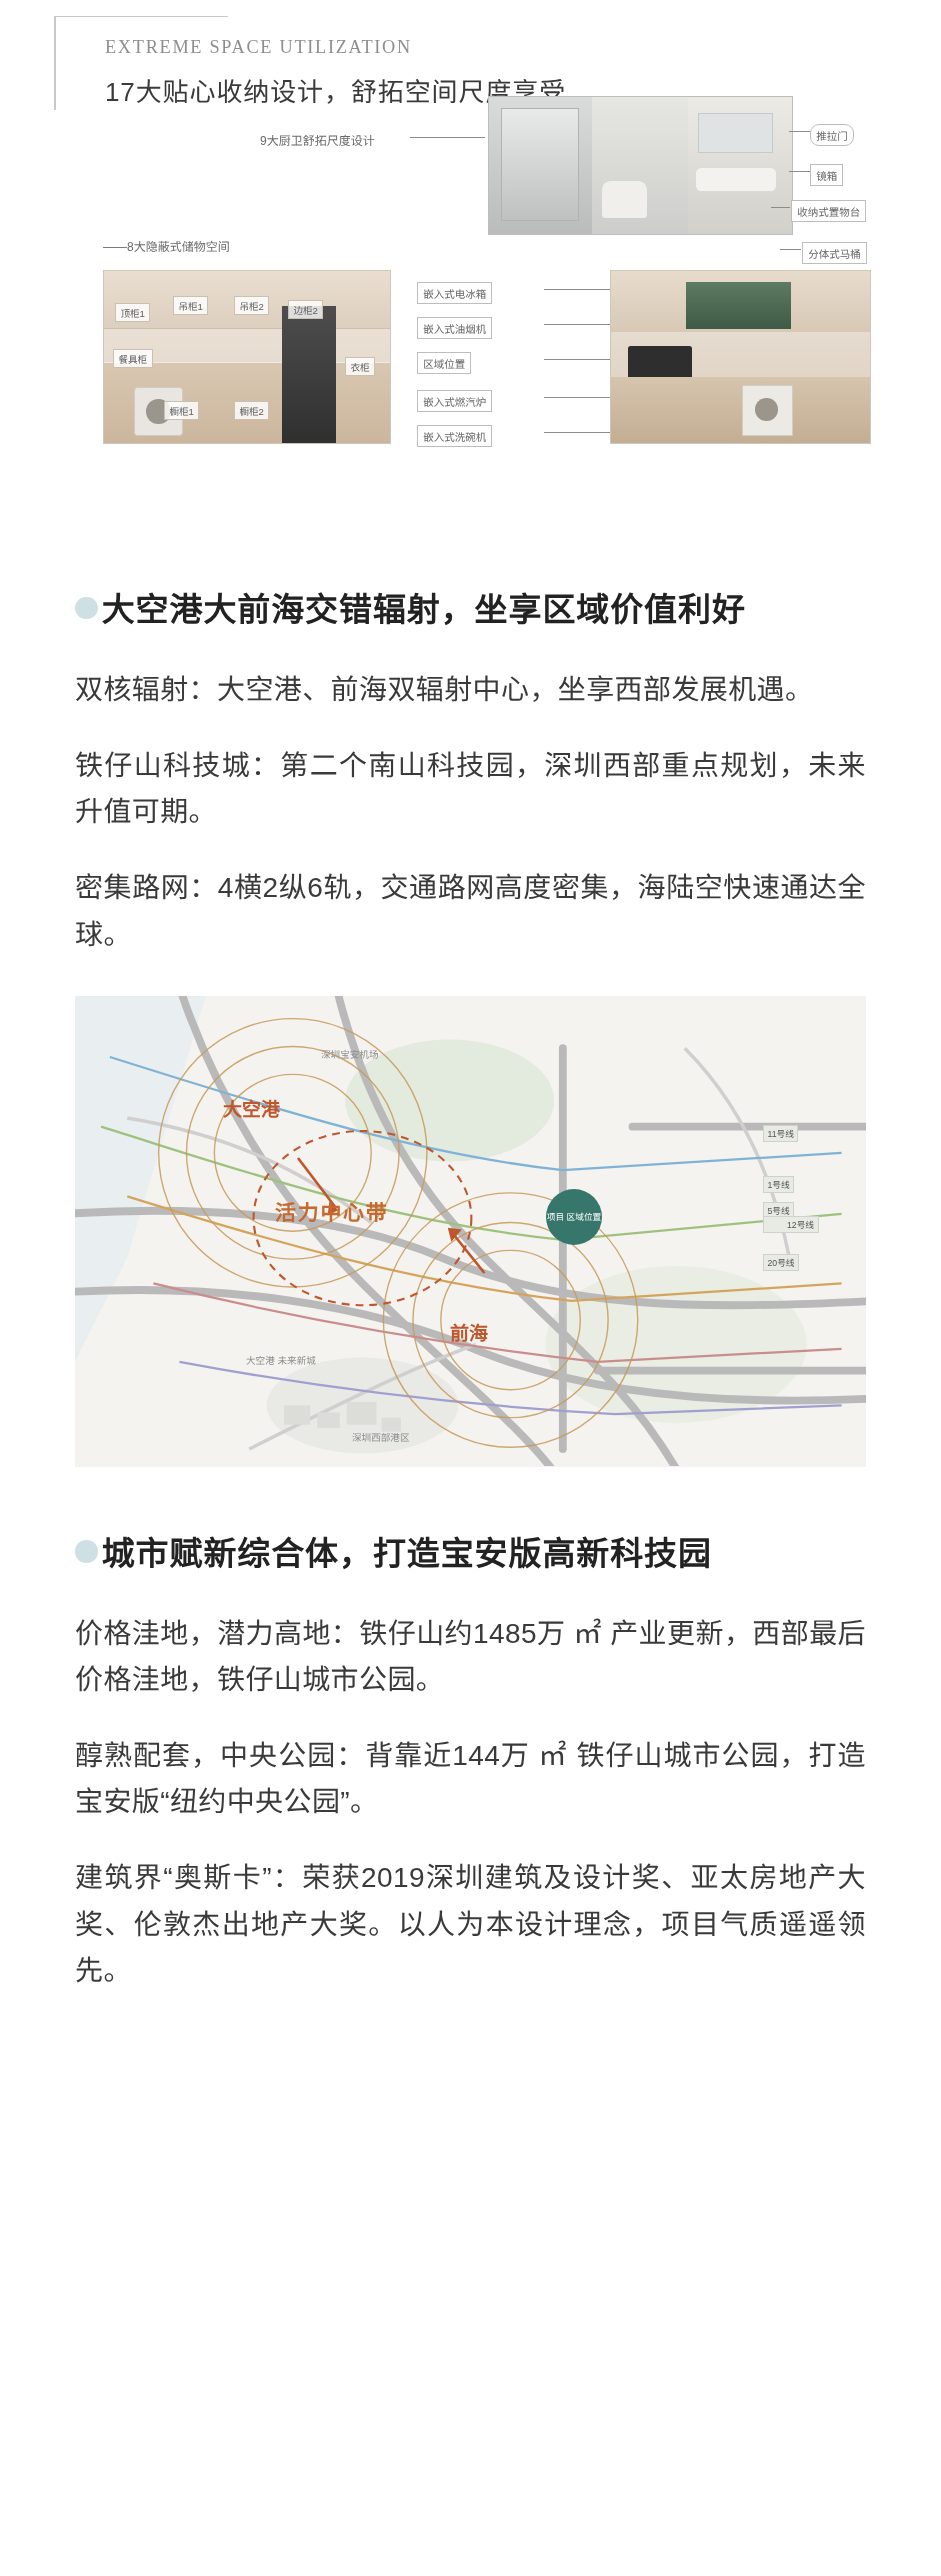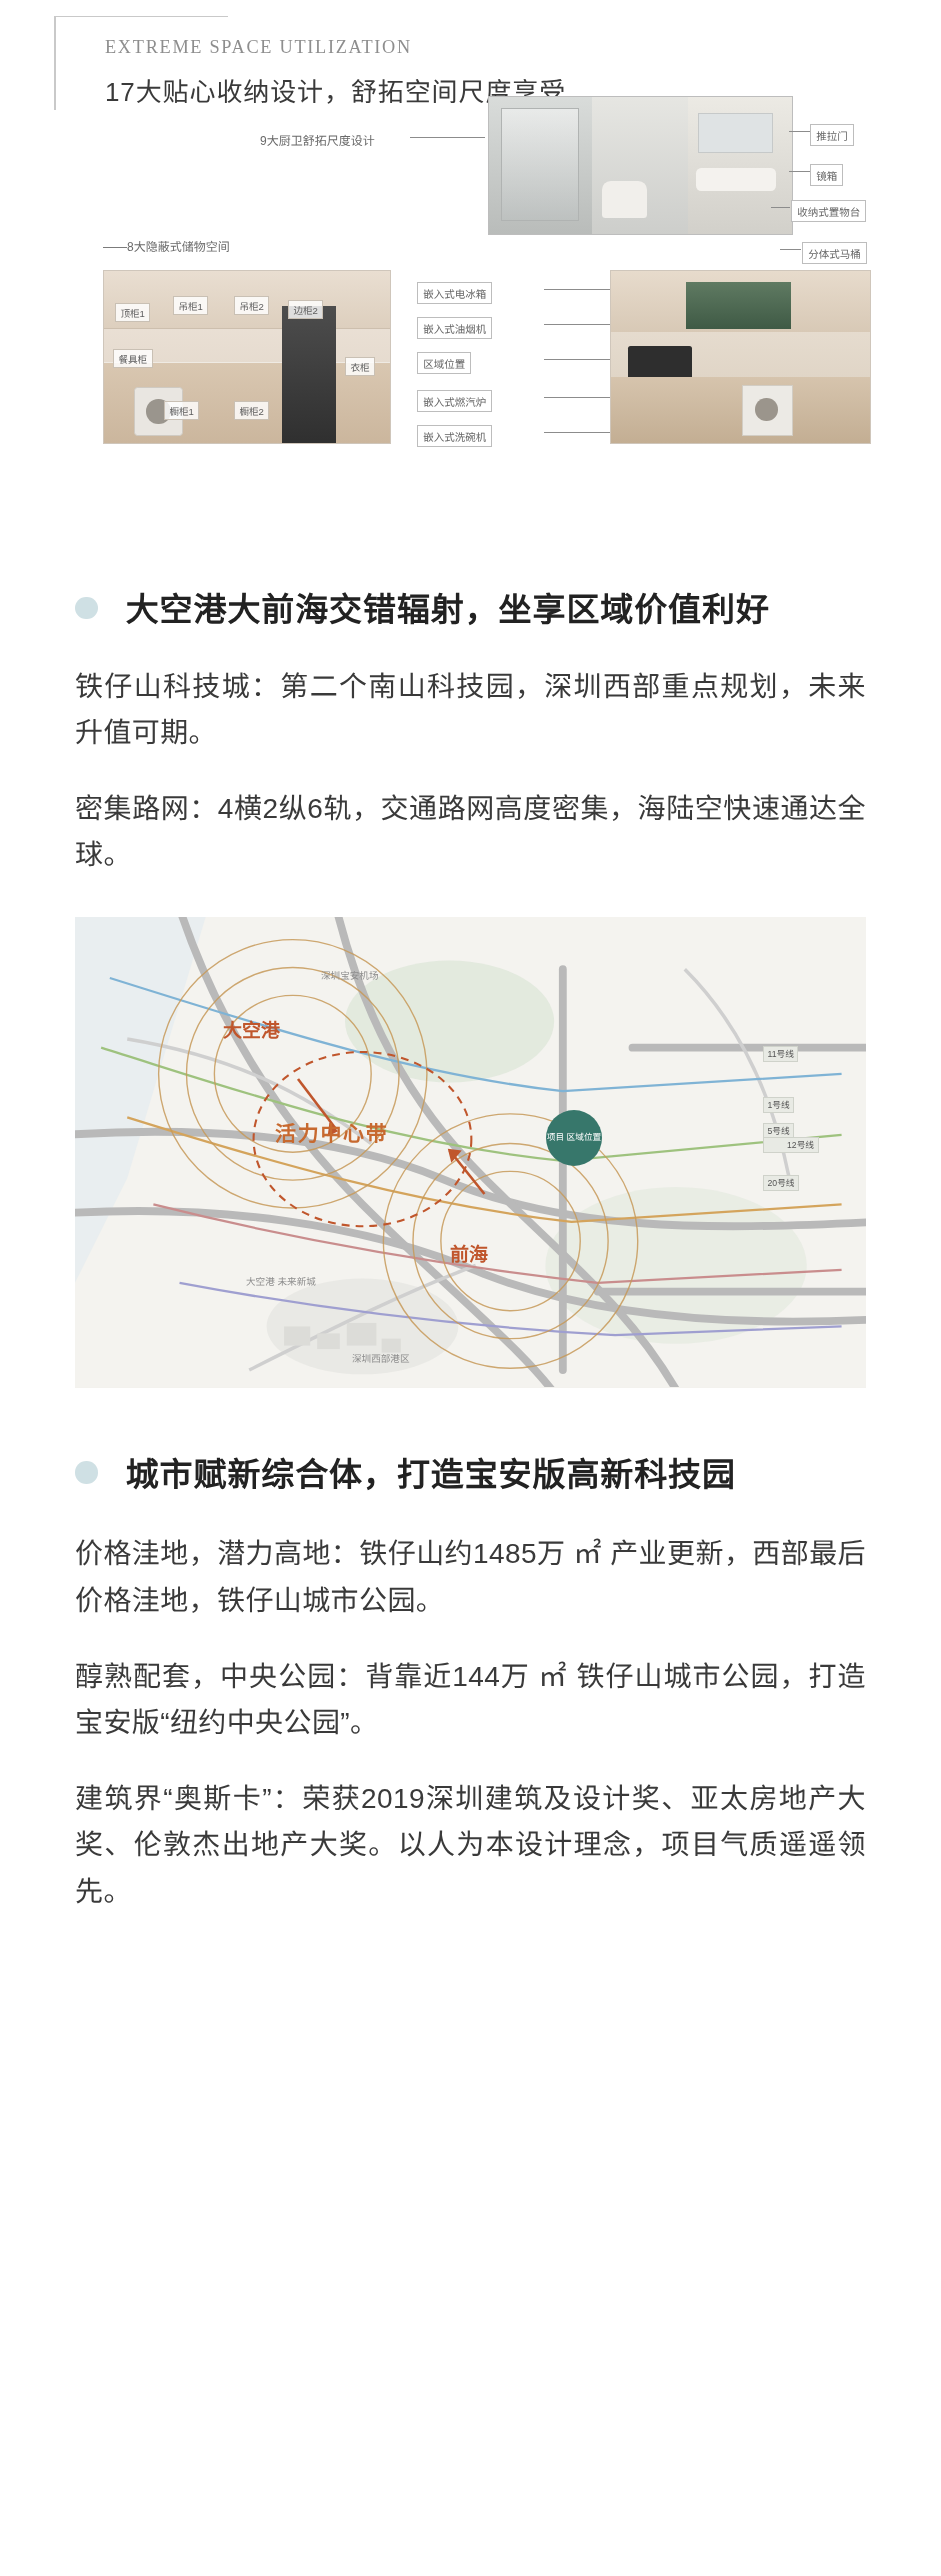--- a/index.html
+++ b/index.html
@@ -193,21 +193,21 @@
     font-size: 9.6px;
     padding: 1.7px 4.4px;
     white-space: nowrap;
   }
 
   
   .section { padding: 0 75px; }
   .sec-head {
     display: flex;
     align-items: flex-start;
-    gap: 28px;
+    gap: 4px;
     margin-top: 63px;
   }
   .bullet-dot {
     flex: 0 0 auto;
     width: 22.7px; height: 22.7px;
     border-radius: 50%;
     background: #cfe0e4;
     margin-top: 10.5px;
   }
   .sec-title {
@@ -293,21 +293,21 @@
     <div class="tile-c"></div>
     <div class="shower"></div>
     <div class="mirror"></div>
     <div class="basin"></div>
     <div class="toilet"></div>
   </div>
 
   <div class="tp-label-small" style="left:260px; top:131px;">9大厨卫舒拓尺度设计</div>
   <div class="tp-lead" style="left:410px; top:137px; width:75px;"></div>
 
-  <div class="callout" style="left:810px; top:124px;">推拉门</div>
+  <div class="callout" style="left:810px; top:124px;border-radius:9px;">推拉门</div>
   <div class="callout" style="left:810px; top:164px;">镜箱</div>
   <div class="callout" style="left:791px; top:200px;">收纳式置物台</div>
   <div class="callout" style="left:802px; top:242px;">分体式马桶</div>
   <div class="tp-lead" style="left:789px; top:131px; width:21px;"></div>
   <div class="tp-lead" style="left:789px; top:171px; width:21px;"></div>
   <div class="tp-lead" style="left:771px; top:207px; width:19px;"></div>
   <div class="tp-lead" style="left:780px; top:249px; width:21px;"></div>
 
   <div class="tp-label-small" style="left:103px; top:237px;">——8大隐蔽式储物空间</div>
 
@@ -345,20 +345,21 @@
   <div class="tp-lead" style="left:544px; top:359px; width:66px;"></div>
   <div class="tp-lead" style="left:544px; top:397px; width:66px;"></div>
   <div class="tp-lead" style="left:544px; top:432px; width:66px;"></div>
 </div>
 
 <div class="section">
   <div class="sec-head">
     <div class="bullet-dot"></div>
     <div class="sec-title">大空港大前海交错辐射，坐享区域价值利好</div>
   </div>
+  <p class="para first">双核辐射：大空港、前海双辐射中心，坐享西部发展机遇。</p>
   <p class="para">铁仔山科技城：第二个南山科技园，深圳西部重点规划，未来升值可期。</p>
   <p class="para">密集路网：4横2纵6轨，交通路网高度密集，海陆空快速通达全球。</p>
 
   <div class="map-wrap">
     <svg class="map-svg" viewBox="0 0 908 540" preserveAspectRatio="none">
       <rect x="0" y="0" width="908" height="540" fill="#f4f3ef"></rect>
 
       <path d="M0,0 L150,0 L60,300 L0,420 Z" fill="#e9eef0"></path>
 
       <ellipse cx="430" cy="120" rx="120" ry="70" fill="#dfe7da" opacity="0.85"></ellipse>

